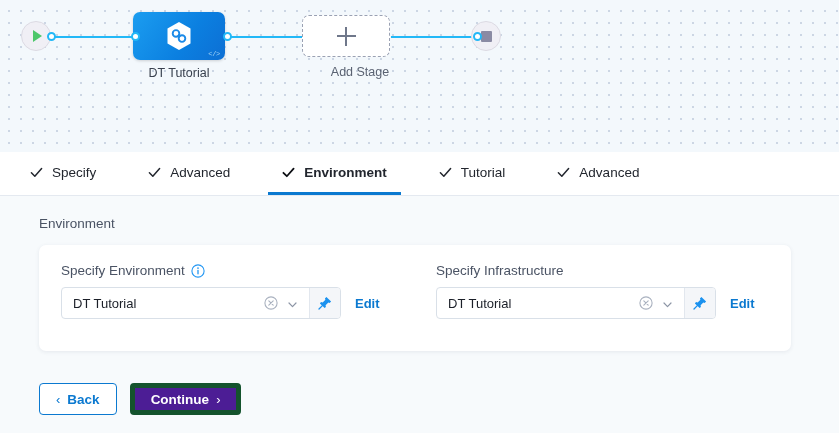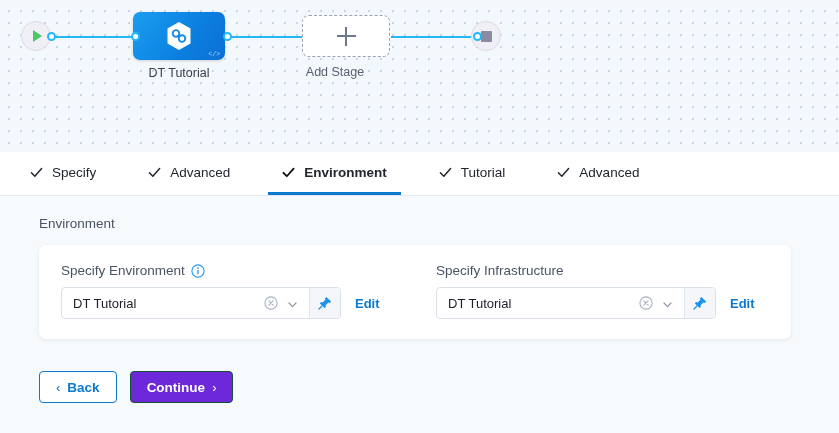--- a/index.html
+++ b/index.html
@@ -145,21 +145,21 @@
   }
   .plus:before, .plus:after {
     content: "";
     position: absolute;
     background: #6f778a;
   }
   .plus:before { left: 8.5px; top: 0;   width: 2px;  height: 19px; }
   .plus:after  { left: 0;   top: 8.5px; width: 19px; height: 2px;  }
   .add-label {
     position: absolute;
-    left: 275px;
+    left: 300px;
     top: 65px;
     width: 120px;
     text-align: center;
     font-size: 12.5px;
     color: #5a6272;
   }
 
   
   .tabbar {
     position: relative;
@@ -208,21 +208,21 @@
     font-size: 13.5px;
     color: #4a5364;
   }
   .card {
     margin-left: 39px;
     width: 752px;
     background: #ffffff;
     border-radius: 7px;
     box-shadow: 0 1px 4px rgba(40,60,90,0.09);
     box-sizing: border-box;
-    padding: 18px 22px 20px 22px;
+    padding: 18px 22px 32px 22px;
     display: flex;
     gap: 0;
   }
   .field-group {
     width: 355px;
     flex: none;
   }
   .field-group.second { margin-left: 20px; }
   .field-label {
     display: flex;
@@ -307,22 +307,22 @@
     cursor: pointer;
     box-sizing: border-box;
     padding: 0 16px;
   }
   .btn-secondary {
     background: #ffffff;
     border: 1px solid #0b79d0;
     color: #0b79d0;
   }
   .btn-primary {
-    background: #6d28d9;
-    border: 1px solid #14532d;
+    background: #4c1d95;
+    border: 5px solid #14532d;
     color: #ffffff;
   }
   .caret { font-size: 13px; font-weight: normal; }
 </style>
 </head>
 <body>
 
 <div class="canvas">
 
   <div class="edge edge-1"></div>

